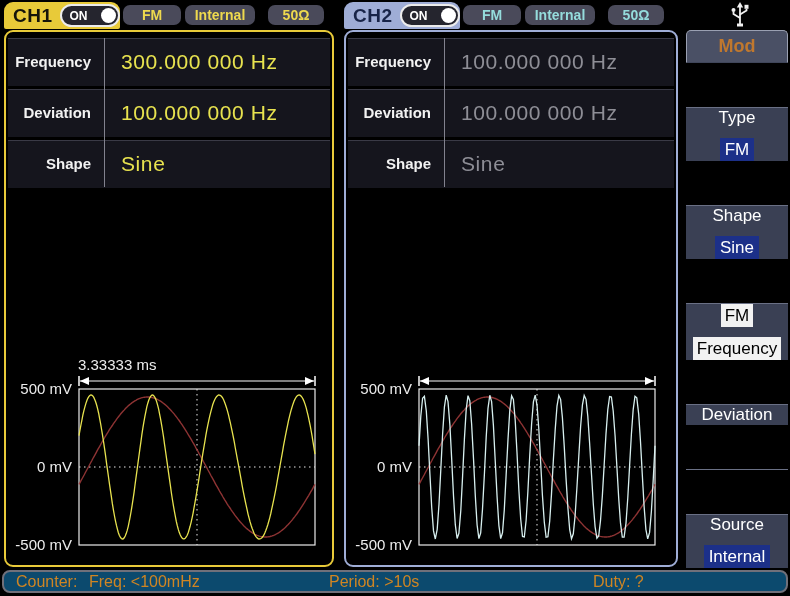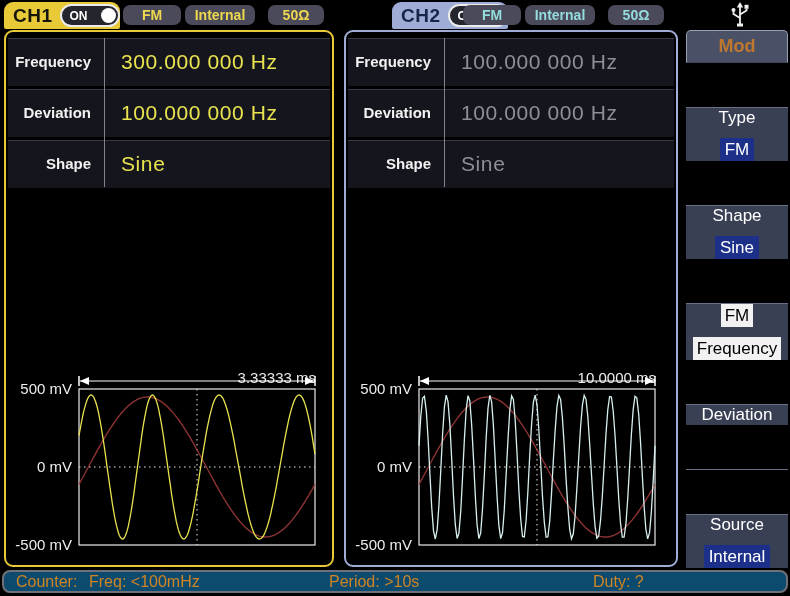--- a/index.html
+++ b/index.html
@@ -5,21 +5,21 @@
   html,body{margin:0;padding:0;background:#000;}
   .screen{position:relative;width:790px;height:596px;background:#000;overflow:hidden;
           font-family:"Liberation Sans","DejaVu Sans",sans-serif;}
 
   
   .tabgroup{position:absolute;top:0;height:17px;width:336px;}
   .tabgroup.g1{left:4px;} .tabgroup.g2{left:344px;}
   .chtab{position:absolute;left:0;top:2px;width:116px;height:27px;border-radius:9px 9px 2px 2px;
          display:flex;align-items:center;box-sizing:border-box;padding-left:9px;}
   .g1 .chtab{background:var(--ch1-accent);color:#15150a;}
-  .g2 .chtab{background:var(--ch2-accent);color:#182448;margin-left:48px;}
+  .g2 .chtab{background:var(--ch2-accent);color:#182448;}
   .chtab .tname{font-size:19px;font-weight:bold;letter-spacing:.5px;}
   .toggle{position:relative;margin-left:7px;width:54px;height:19px;background:#25252e;
           border:2px solid #ececec;border-radius:12px;display:flex;align-items:center;
           color:#fff;font-size:12px;font-weight:bold;padding-left:8px;box-sizing:content-box;}
   .knob{position:absolute;right:2px;top:2px;width:15px;height:15px;background:#fff;border-radius:50%;}
   .badge{position:absolute;top:5px;height:20px;line-height:20px;border-radius:7px;
          background:var(--badge-bg);font-size:14px;font-weight:bold;text-align:center;}
   .badge.b1{left:119px;width:58px;} .badge.b2{left:181px;width:70px;} .badge.b3{left:264px;width:56px;}
   .g1 .badge{color:var(--ch1-badge);} .g2 .badge{color:var(--ch2-badge);}
   .usb{position:absolute;left:727px;top:1px;width:26px;height:27px;}
@@ -33,21 +33,21 @@
         border-top:1px solid #3a3a46;display:flex;}
   .prow.r0{top:6px;} .prow.r1{top:57px;} .prow.r2{top:108px;}
   .plabel{width:96px;box-sizing:border-box;padding-right:13px;text-align:right;
           line-height:46px;color:#f2f2f2;font-size:15px;font-weight:bold;}
   .pvalue{flex:1;padding-left:17px;line-height:46px;font-size:21px;letter-spacing:.6px;}
   .p1 .pvalue{color:var(--ch1-value);} .p2 .pvalue{color:var(--ch2-value);}
   .vline{position:absolute;left:98px;top:6px;width:1px;height:149px;background:#82828e;z-index:2;}
 
   .wave-area{position:absolute;left:2px;right:2px;top:324px;height:200px;}
   .time-label{position:absolute;left:70px;width:238px;top:0;height:18px;line-height:18px;
-              text-align:right;color:#ececec;font-size:15px;margin-top:13px;}
+              text-align:left;color:#ececec;font-size:15px;}
   .wave-svg{position:absolute;left:70px;top:18px;}
   .mv{position:absolute;left:0;width:64px;height:18px;line-height:18px;text-align:right;
       color:#ececec;font-size:15px;}
   .mv.top{top:24px;} .mv.mid{top:102px;} .mv.bot{top:180px;}
 
   
   .sidebar{position:absolute;left:686px;top:30px;width:102px;height:538px;
            display:flex;flex-direction:column;gap:4px;}
   .sb-header{flex:0 0 31px;background:var(--sidebar-header-bg);
              border:1px solid #9aa0b2;border-bottom-color:#40465a;border-radius:5px 5px 1px 1px;
@@ -150,21 +150,20 @@
     <div class="prow r1">
       <div class="plabel">Deviation</div>
       <div class="pvalue">100.000 000 Hz</div>
     </div>
     <div class="prow r2">
       <div class="plabel">Shape</div>
       <div class="pvalue">Sine</div>
     </div>
     <div class="vline"></div>
     <div class="wave-area">
-      <div class="time-label">10.0000 ms</div>
       <svg class="wave-svg" width="238" height="178" viewBox="0 0 238 178">
           <line x1="2" y1="7" x2="236" y2="7" stroke="#fff" stroke-width="1.2"></line>
           <line x1="1" y1="2" x2="1" y2="12" stroke="#fff" stroke-width="1.5"></line>
           <line x1="237" y1="2" x2="237" y2="12" stroke="#fff" stroke-width="1.5"></line>
           <path d="M2 7 l9 -4 v8 Z" fill="#fff"></path>
           <path d="M236 7 l-9 -4 v8 Z" fill="#fff"></path>
           <rect x="1" y="15" width="236" height="156" fill="none" stroke="#ececec" stroke-width="1.2"></rect>
           <line x1="1" y1="93" x2="237" y2="93" stroke="#e8e8e8" stroke-width="1" stroke-dasharray="1.5 3.5"></line>
           <line x1="119" y1="15" x2="119" y2="171" stroke="#e8e8e8" stroke-width="1" stroke-dasharray="1.5 3.5"></line>
           <polyline points="1.0,110.3 2.1,108.4 3.1,106.4 4.2,104.5 5.3,102.5 6.4,100.5 7.4,98.5 8.5,96.5 9.6,94.5 10.7,92.5 11.7,90.5 12.8,88.5 13.9,86.5 14.9,84.5 16.0,82.6 17.1,80.6 18.2,78.6 19.2,76.7 20.3,74.7 21.4,72.8 22.5,70.9 23.5,69.0 24.6,67.1 25.7,65.3 26.7,63.5 27.8,61.7 28.9,59.9 30.0,58.2 31.0,56.4 32.1,54.7 33.2,53.1 34.3,51.5 35.3,49.9 36.4,48.3 37.5,46.8 38.5,45.3 39.6,43.9 40.7,42.5 41.8,41.1 42.8,39.8 43.9,38.5 45.0,37.3 46.1,36.1 47.1,34.9 48.2,33.8 49.3,32.8 50.3,31.8 51.4,30.9 52.5,30.0 53.6,29.1 54.6,28.3 55.7,27.6 56.8,26.9 57.9,26.3 58.9,25.7 60.0,25.2 61.1,24.7 62.1,24.3 63.2,23.9 64.3,23.6 65.4,23.4 66.4,23.2 67.5,23.1 68.6,23.0 69.7,23.0 70.7,23.0 71.8,23.1 72.9,23.3 73.9,23.5 75.0,23.8 76.1,24.1 77.2,24.5 78.2,24.9 79.3,25.4 80.4,26.0 81.5,26.6 82.5,27.2 83.6,27.9 84.7,28.7 85.7,29.5 86.8,30.4 87.9,31.3 89.0,32.3 90.0,33.3 91.1,34.4 92.2,35.5 93.3,36.7 94.3,37.9 95.4,39.1 96.5,40.4 97.5,41.8 98.6,43.1 99.7,44.6 100.8,46.0 101.8,47.5 102.9,49.1 104.0,50.6 105.1,52.3 106.1,53.9 107.2,55.6 108.3,57.3 109.3,59.0 110.4,60.8 111.5,62.6 112.6,64.4 113.6,66.2 114.7,68.1 115.8,69.9 116.9,71.8 117.9,73.8 119.0,75.7 120.1,77.6 121.1,79.6 122.2,81.5 123.3,83.5 124.4,85.5 125.4,87.5 126.5,89.5 127.6,91.5 128.7,93.5 129.7,95.5 130.8,97.5 131.9,99.5 132.9,101.5 134.0,103.4 135.1,105.4 136.2,107.4 137.2,109.3 138.3,111.3 139.4,113.2 140.5,115.1 141.5,117.0 142.6,118.9 143.7,120.7 144.7,122.5 145.8,124.3 146.9,126.1 148.0,127.8 149.0,129.6 150.1,131.3 151.2,132.9 152.3,134.5 153.3,136.1 154.4,137.7 155.5,139.2 156.5,140.7 157.6,142.1 158.7,143.5 159.8,144.9 160.8,146.2 161.9,147.5 163.0,148.7 164.1,149.9 165.1,151.1 166.2,152.2 167.3,153.2 168.3,154.2 169.4,155.1 170.5,156.0 171.6,156.9 172.6,157.7 173.7,158.4 174.8,159.1 175.9,159.7 176.9,160.3 178.0,160.8 179.1,161.3 180.1,161.7 181.2,162.1 182.3,162.4 183.4,162.6 184.4,162.8 185.5,162.9 186.6,163.0 187.7,163.0 188.7,163.0 189.8,162.9 190.9,162.7 191.9,162.5 193.0,162.2 194.1,161.9 195.2,161.5 196.2,161.1 197.3,160.6 198.4,160.0 199.5,159.4 200.5,158.8 201.6,158.1 202.7,157.3 203.7,156.5 204.8,155.6 205.9,154.7 207.0,153.7 208.0,152.7 209.1,151.6 210.2,150.5 211.3,149.3 212.3,148.1 213.4,146.9 214.5,145.6 215.5,144.2 216.6,142.9 217.7,141.4 218.8,140.0 219.8,138.5 220.9,136.9 222.0,135.4 223.1,133.7 224.1,132.1 225.2,130.4 226.3,128.7 227.3,127.0 228.4,125.2 229.5,123.4 230.6,121.6 231.6,119.8 232.7,117.9 233.8,116.1 234.9,114.2 235.9,112.2 237.0,110.3" fill="none" stroke="#9c3838" stroke-width="1.4" opacity="0.9"></polyline>

